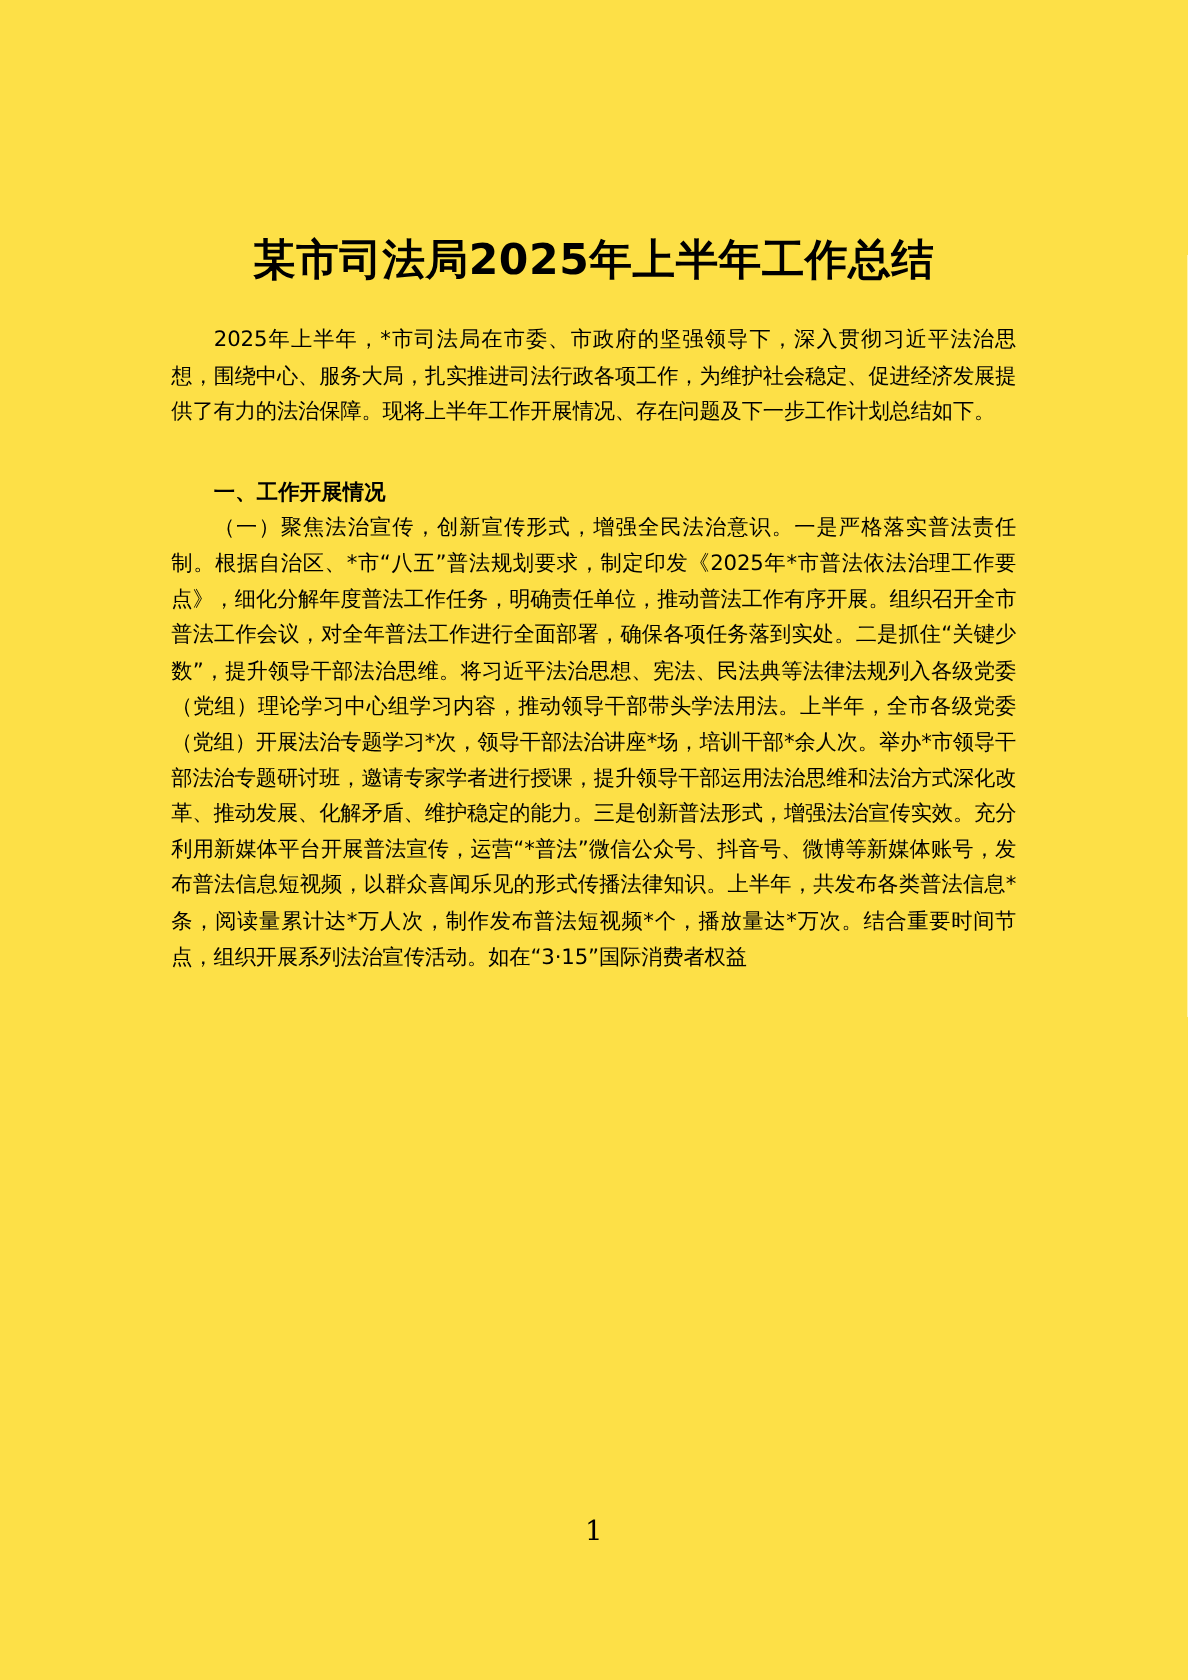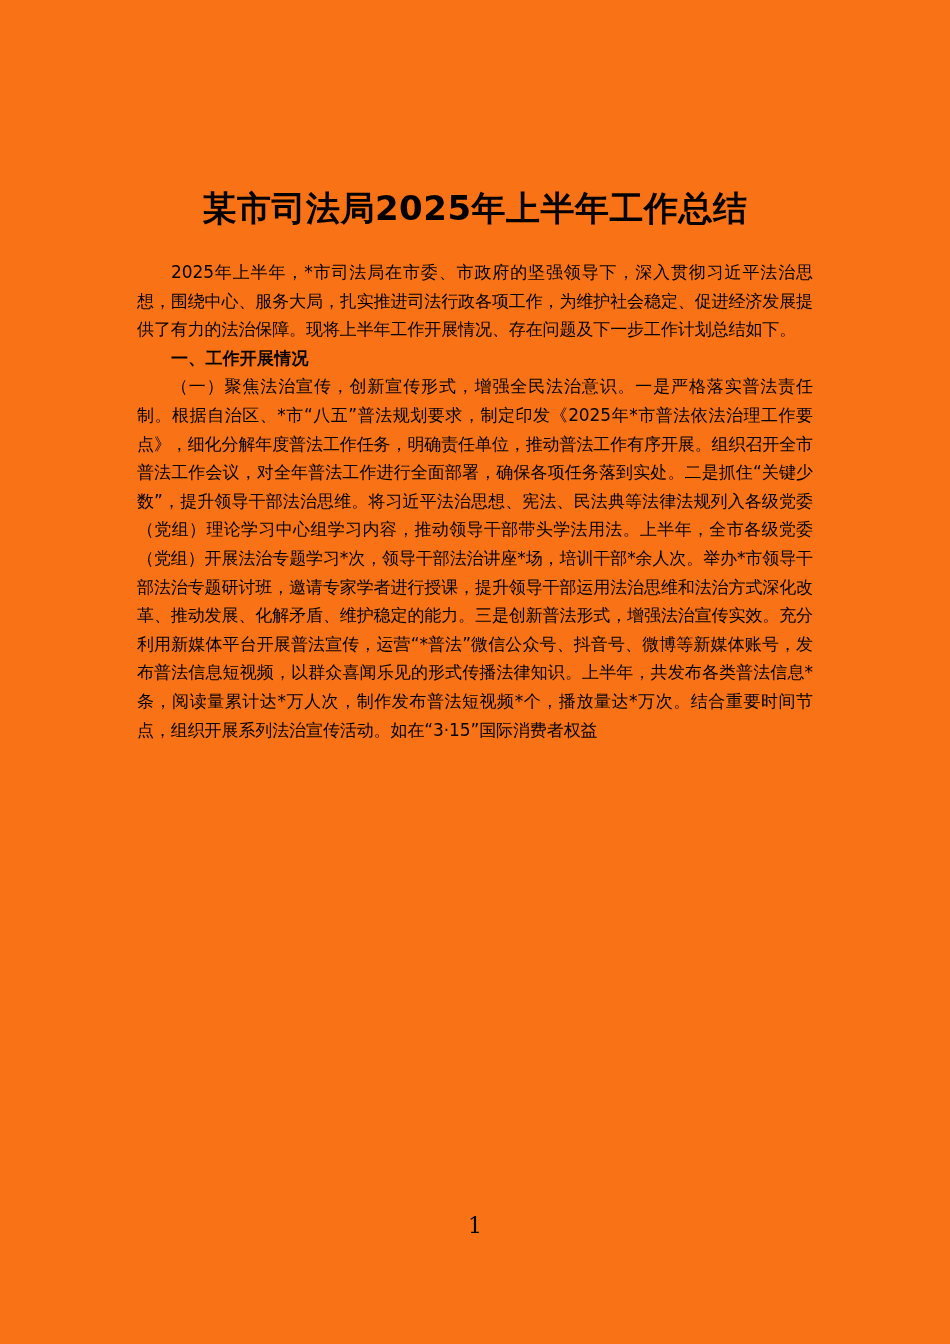--- a/index.html
+++ b/index.html
@@ -8,21 +8,21 @@
     background: #ffffff;
   }
   body {
     font-family: "DejaVu Sans", "Liberation Sans", sans-serif;
     color: #000000;
   }
   .page {
     position: relative;
     width: 950px;
     height: 1344px;
-    background: #f97316;
+    background: #fde047;
     overflow: hidden;
     box-sizing: border-box;
   }
   .doc-title {
     position: absolute;
     top: 162px;
     left: 0;
     width: 950px;
     text-align: center;
     font-family: "DejaVu Sans", "Liberation Sans", sans-serif;
@@ -52,20 +52,21 @@
     letter-spacing: -0.1px;
     word-break: break-all;
   }
   .para.indent {
     text-indent: 2em;
   }
   .para.heading {
     font-weight: 700;
     text-indent: 2em;
     letter-spacing: 0.2px;
+    margin-top: 36px;
   }
   .page-number {
     position: absolute;
     bottom: 105px;
     left: 0;
     width: 950px;
     text-align: center;
     font-family: "DejaVu Serif", "Liberation Serif", serif;
     font-size: 22px;
     line-height: 26px;

